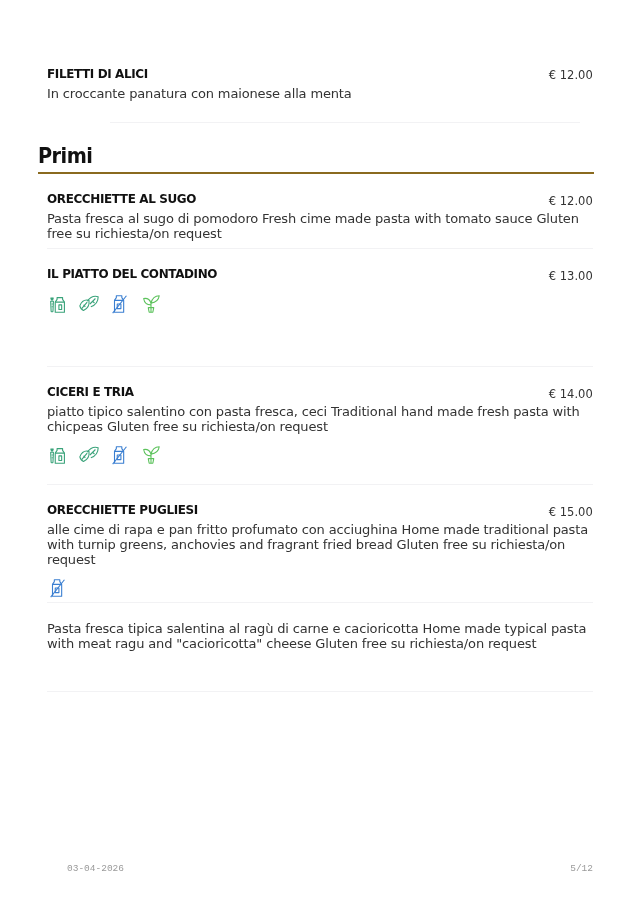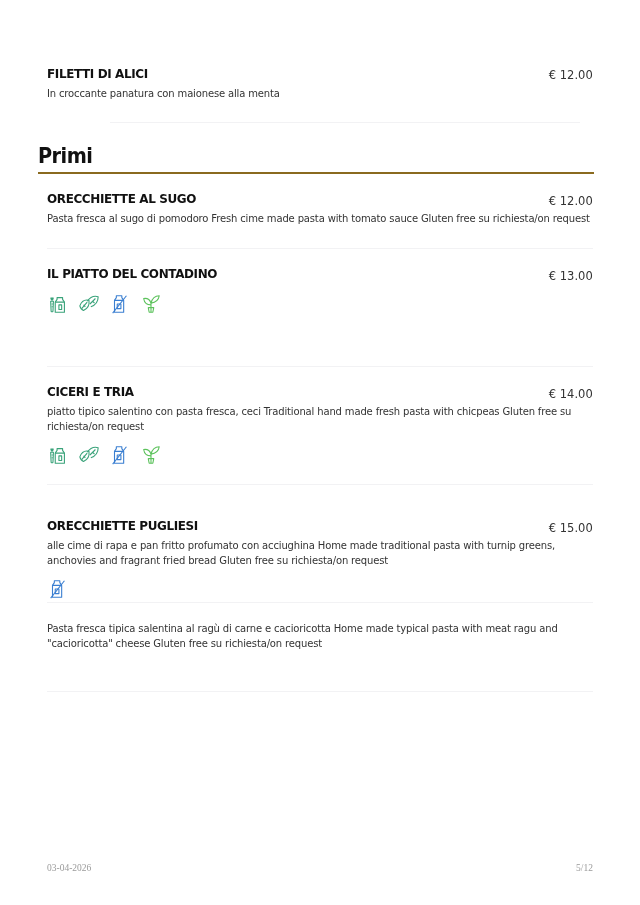--- a/index.html
+++ b/index.html
@@ -12,39 +12,39 @@
     .item-name {
       font-family: "DejaVu Sans", sans-serif; font-weight: bold; font-size: 13px;
       letter-spacing: -0.4px; color: #111; transform: scaleX(0.92); transform-origin: left center;
       white-space: nowrap;
     }
     .item-price {
       font-family: "DejaVu Sans", sans-serif; font-size: 12.5px; color: #333;
       margin-top: 4px; white-space: nowrap; transform: scaleX(0.92); transform-origin: right center;
     }
     .item-desc {
-      font-family: "DejaVu Sans", sans-serif; font-size: 10px; line-height: 15px;
+      font-family: "DejaVu Sans", sans-serif; font-size: 13px; line-height: 15px;
       color: #333; margin-top: 3px; letter-spacing: -0.15px;
     }
     .icons { display: flex; gap: 9px; margin-top: 10px; height: 22px; align-items: center; }
     .icon { width: 22px; height: 22px; display: inline-block; }
     .icon svg { width: 22px; height: 22px; display: block; }
 
     .divider { position: absolute; height: 1px; background: #f2f2f4; }
 
     .section-title {
       position: absolute; left: 38px; top: 144px;
       font-family: "DejaVu Sans", sans-serif; font-weight: bold; font-size: 21px;
       letter-spacing: -0.6px; color: #111; transform: scaleX(0.92); transform-origin: left center;
     }
     .section-rule { position: absolute; left: 38px; top: 172px; width: 556px; height: 2px; background: #8a6a1f; }
 
     .footer-date, .footer-page {
-      position: absolute; top: 863px; font-family: Liberation Serif, serif;
-      font-size: 9.5px; color: #9a9a9a;
+      position: absolute; top: 863px; font-family: Liberation Mono, monospace;
+      font-size: 9.5px; color: #9a9a9a; margin-left: 20px;
     }
     .footer-date { left: 47px; }
     .footer-page { right: 47px; }
   </style>
 </head>
 <body>
 
 <div class="page">
 
   <div class="item" style="top:64px;">
@@ -146,21 +146,21 @@
           <path d="M12 21 L12 11"></path>
             <path d="M12 13 Q5 13 4 6 Q10 5 12 11"></path>
             <path d="M12 11 Q14 3 21 3 Q20 10 12 11"></path>
           <path d="M9 16 L15 16 L14 21 L10 21 Z"></path>
         </svg>
       </span>
     </div>
   </div>
   <div class="divider" style="left:47px; top:484px; width:546px;"></div>
 
-  <div class="item" style="top:516px;">
+  <div class="item" style="top:500px;">
     <div class="item-head">
       <span class="item-name">ORECCHIETTE PUGLIESI</span>
       <span class="item-price">€ 15.00</span>
     </div>
     <div class="item-desc">alle cime di rapa e pan fritto profumato con acciughina Home made traditional pasta with turnip greens, anchovies and fragrant fried bread Gluten free su richiesta/on request</div>
     <div class="icons">
       <span class="icon">
         <svg viewBox="0 0 24 24" fill="none" stroke="#3b7fd1" stroke-width="1.2" stroke-linejoin="round">
           <path d="M8 3 L14 3 L14 5 L16 8 L16 21 L6 21 L6 8 L8 5 Z"></path>
             <path d="M6 8 L16 8 M9 12 L13 12 L13 17 L9 17 Z"></path>

